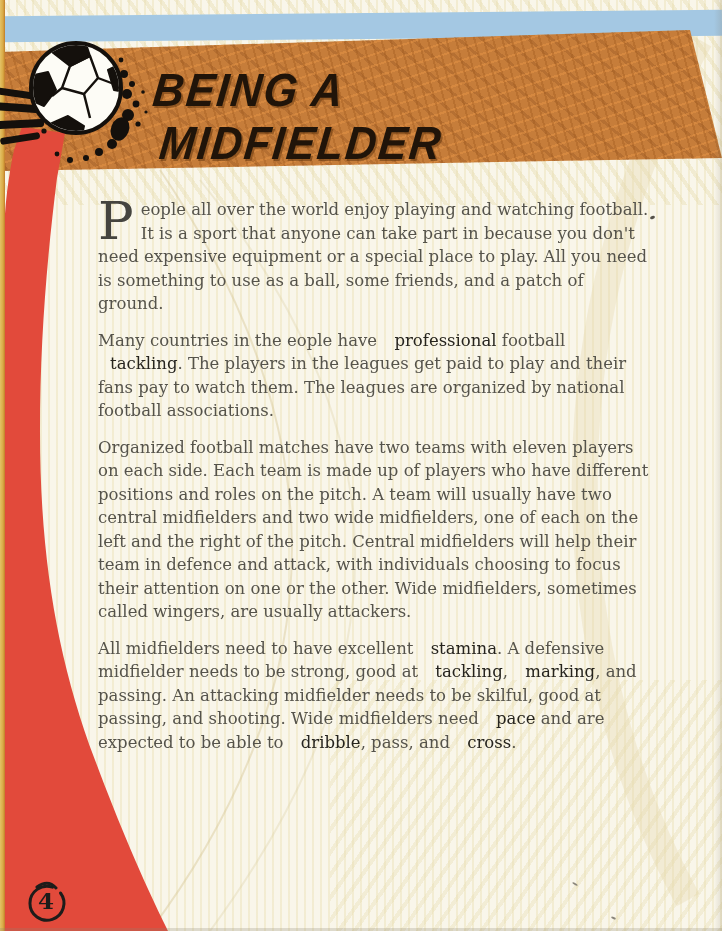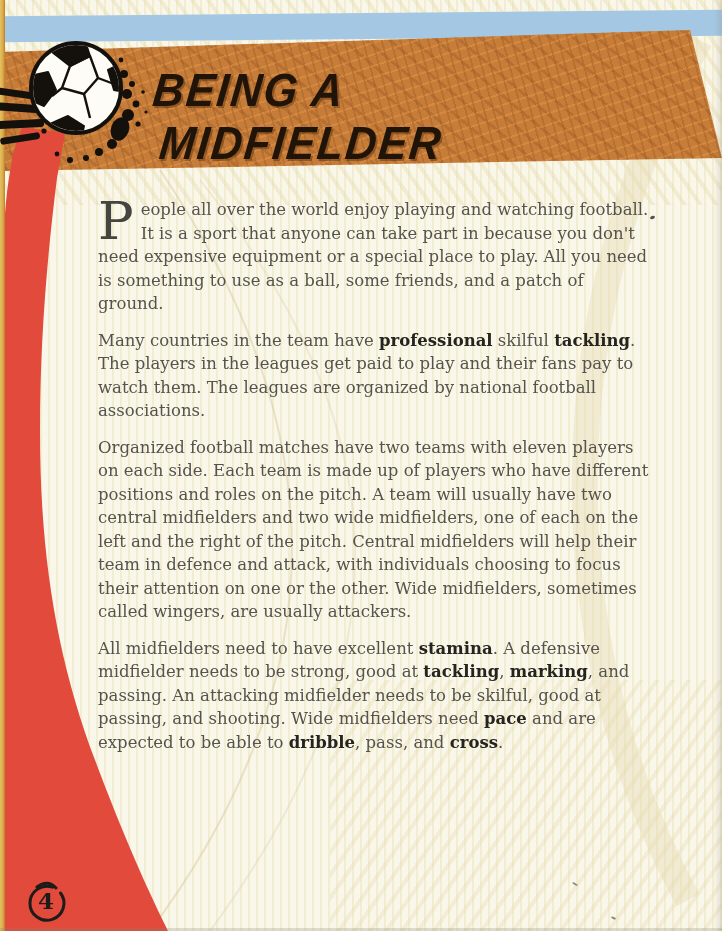--- a/index.html
+++ b/index.html
@@ -42,21 +42,21 @@
     white-space:nowrap;
   }
   .title .l2{margin-left:12px;}
 
   
   .article{
     left:98px;top:198px;width:552px;
     font-size:16.5px;line-height:23.5px;color:#55534b;
   }
   .article p{margin:0 0 13px 0;}
-  .article b{font-weight:700;color:#26241e;}
+  .article b{font-weight:400;color:#26241e;margin-left:12px;}
   .dropcap{
     float:left;font-size:53px;line-height:42px;
     padding:2px 7px 0 0;color:#45443f;
   }
 
   
   .badge{left:24px;top:880px;width:46px;height:46px;}
   .badge .num{
     position:absolute;left:0;top:7px;width:44px;text-align:center;
     font-family:"DejaVu Serif", serif;font-weight:bold;
@@ -149,21 +149,21 @@
   <div class="layer title">
     <div class="l1">BEING A</div>
     <div class="l2">MIDFIELDER</div>
   </div>
 
   <div class="layer article" style="pointer-events:auto;">
     <p>
       <span class="dropcap">P</span><span><span>eople all over the world enjoy playing and watching football. It is a sport that anyone can take part in because you don't need expensive equipment or a special place to play. All you need is something to use as a ball, some friends, and a patch of ground.</span></span>
     </p>
     <p>
-      <span><span>Many countries in the team have </span><b>professional</b><span> skilful </span><b>tackling</b><span>. The players in the leagues get paid to play and their fans pay to watch them. The leagues are organized by national football associations.</span></span>
+      <span><span>Many countries in the eople have </span><b>professional</b><span> football </span><b>tackling</b><span>. The players in the leagues get paid to play and their fans pay to watch them. The leagues are organized by national football associations.</span></span>
     </p>
     <p>
       <span><span>Organized football matches have two teams with eleven players on each side. Each team is made up of players who have different positions and roles on the pitch. A team will usually have two central midfielders and two wide midfielders, one of each on the left and the right of the pitch. Central midfielders will help their team in defence and attack, with individuals choosing to focus their attention on one or the other. Wide midfielders, sometimes called wingers, are usually attackers.</span></span>
     </p>
     <p>
       <span><span>All midfielders need to have excellent </span><b>stamina</b><span>. A defensive midfielder needs to be strong, good at </span><b>tackling</b><span>, </span><b>marking</b><span>, and passing. An attacking midfielder needs to be skilful, good at passing, and shooting. Wide midfielders need </span><b>pace</b><span> and are expected to be able to </span><b>dribble</b><span>, pass, and </span><b>cross</b><span>.</span></span>
     </p>
   </div>
 
   <div class="layer badge">

